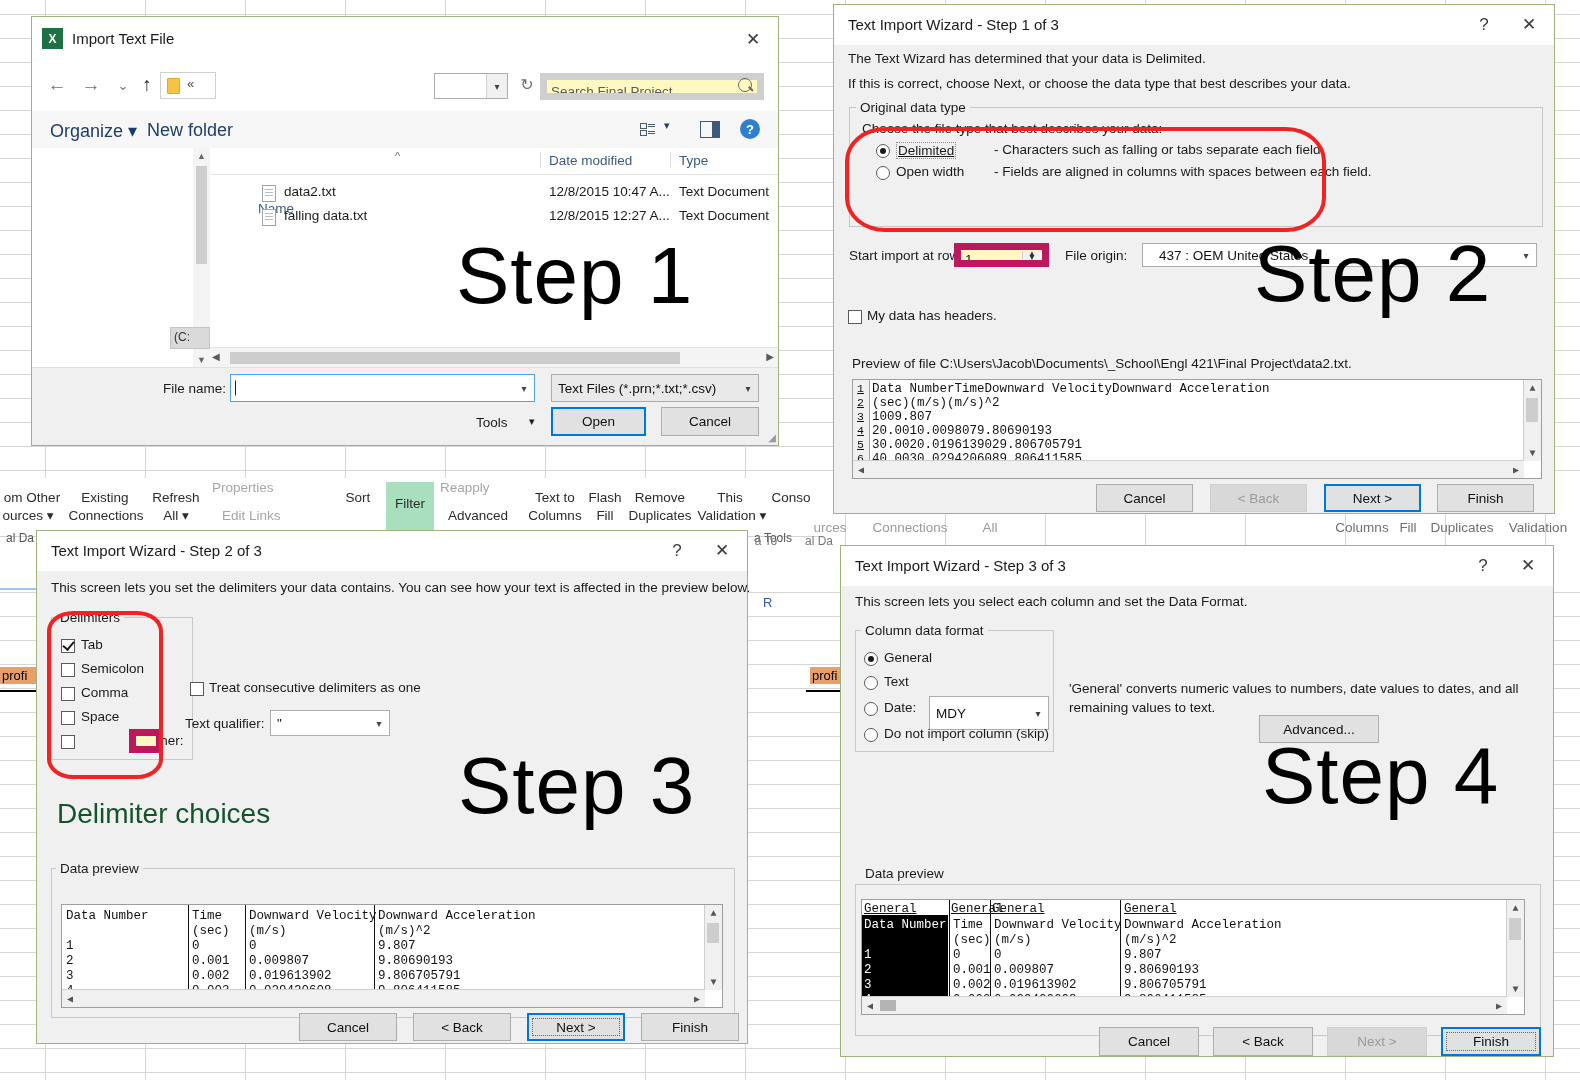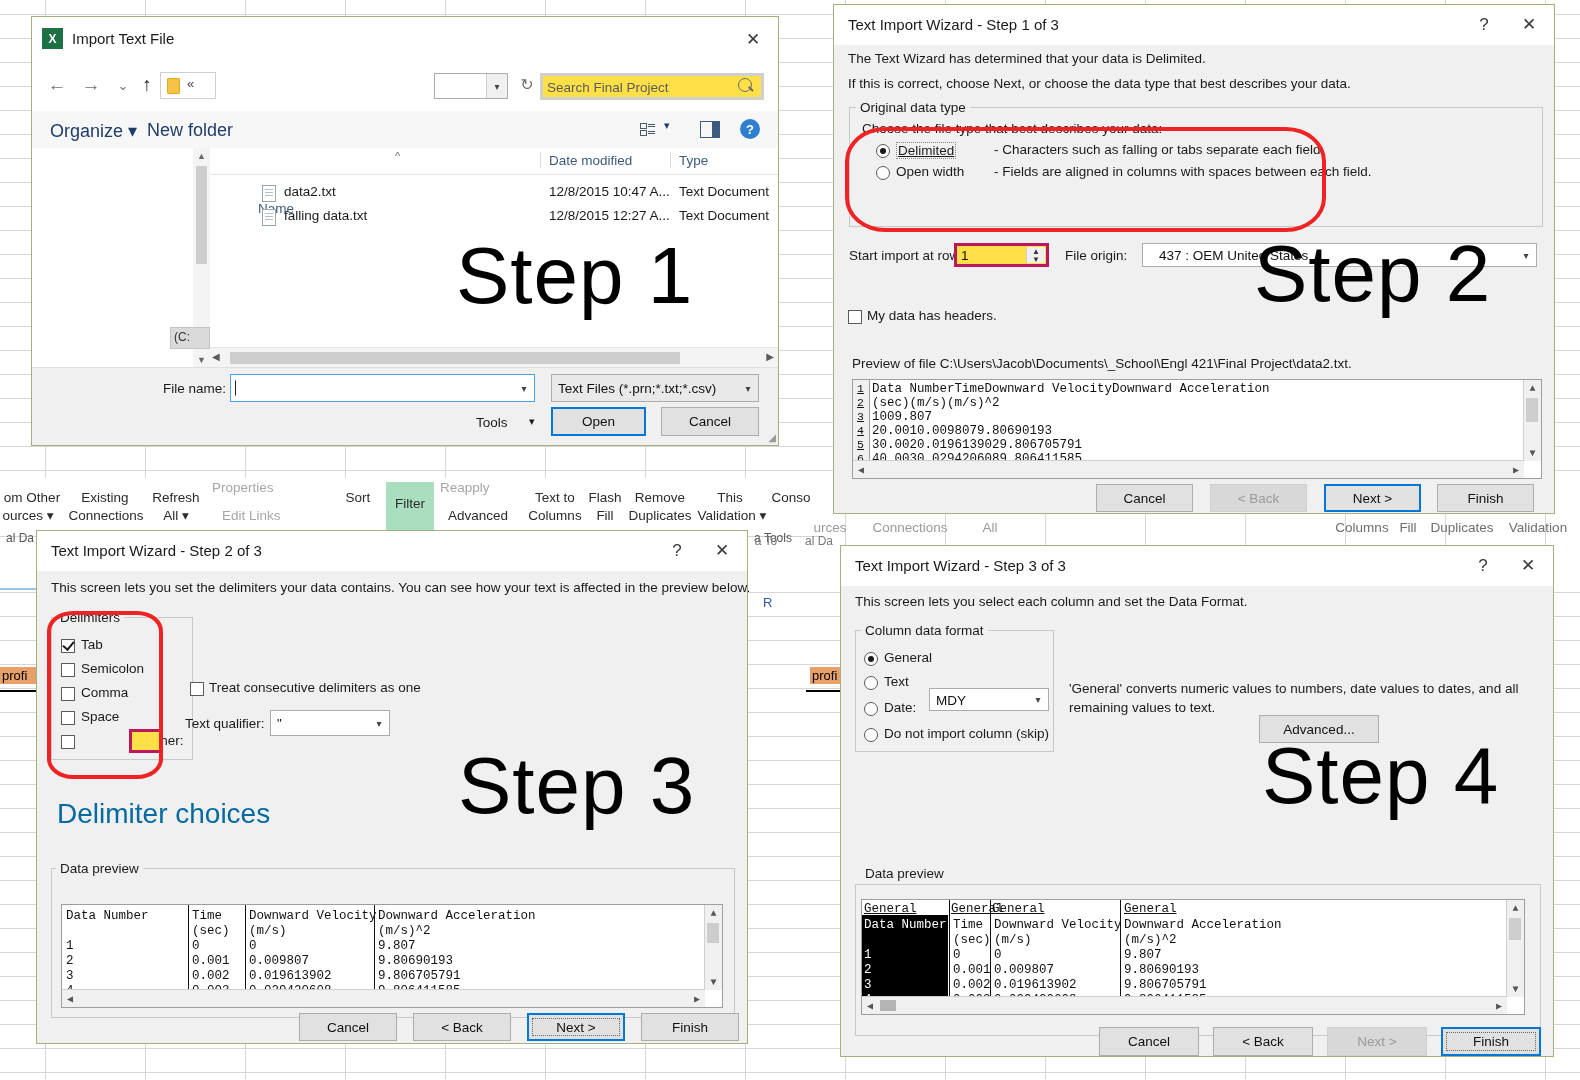--- a/index.html
+++ b/index.html
@@ -34,21 +34,21 @@
 
   
   .grp{position:absolute;border:1px solid #c8c8c8;}
   .grp-lab{position:absolute;background:#f0f0f0;font-size:13.5px;color:#1a1a1a;padding:0 4px;white-space:nowrap;}
 
   
   .radio{position:absolute;width:14px;height:14px;border:1px solid #5a5a5a;border-radius:50%;background:#fff;box-sizing:border-box;}
   .radio.on::after{content:"";position:absolute;left:3px;top:3px;width:6px;height:6px;border-radius:50%;background:#1a1a1a;}
   .chk{position:absolute;width:14px;height:14px;border:1px solid #5a5a5a;background:#fff;box-sizing:border-box;}
   .chk.on::after{content:"";position:absolute;left:3px;top:-1px;width:5px;height:9px;border:solid #1a1a1a;border-width:0 2px 2px 0;transform:rotate(40deg);}
-  .txtbox{position:absolute;background:#fde047;border:3px solid #be185d;box-sizing:border-box;font-size:13.5px;color:#111;padding:2px 4px;overflow:hidden;white-space:nowrap;}
+  .txtbox{position:absolute;background:#fef9c3;border:7px solid #be185d;box-sizing:border-box;font-size:13.5px;color:#111;padding:2px 4px;overflow:hidden;white-space:nowrap;}
   .combo{position:absolute;background:#fff;border:1px solid #acacac;box-sizing:border-box;font-size:13.5px;color:#111;}
   .combo .cv{position:absolute;left:6px;top:50%;transform:translateY(-50%);white-space:nowrap;}
   .combo .arw{position:absolute;right:0;top:0;bottom:0;width:20px;display:flex;align-items:center;justify-content:center;font-size:10px;color:#444;}
   .combo.flat .arw{background:#f0f0f0;border-left:1px solid #d0d0d0;}
   .spin{position:absolute;right:1px;top:1px;bottom:1px;width:18px;background:#f0f0f0;border-left:1px solid #cfcfcf;}
   .spin .up,.spin .dn{position:absolute;left:0;right:0;height:50%;display:flex;align-items:center;justify-content:center;font-size:8px;color:#333;}
   .spin .up{top:0;}.spin .dn{bottom:0;}
 
   .btn{position:absolute;background:#e1e1e1;border:1px solid #adadad;box-sizing:border-box;
        font-size:13.5px;color:#111;display:flex;align-items:center;justify-content:center;cursor:default;}
@@ -73,21 +73,21 @@
   .gtable{position:absolute;left:0;top:0;right:17px;bottom:17px;overflow:hidden;
           font-family:"Liberation Mono", monospace;font-size:12.5px;color:#111;}
   .gcolsep{position:absolute;top:0;bottom:0;width:1px;background:#111;}
   .gcell{position:absolute;white-space:pre;}
   .ghdr{position:absolute;white-space:pre;text-decoration:underline;}
   .gselcol{position:absolute;background:#000;}
 
   
   .stepword{position:absolute;font-family:"Liberation Sans",sans-serif;font-weight:400;color:#000;
             letter-spacing:1px;white-space:nowrap;}
-  .redtext{position:absolute;color:#0369a1;font-size:28px;white-space:nowrap;}
+  .redtext{position:absolute;color:#14532d;font-size:28px;white-space:nowrap;}
   .redring{position:absolute;border:4px solid #ef2323;border-radius:40px/34px;box-sizing:border-box;pointer-events:none;}
   .fx-nav{position:absolute;left:0;right:0;height:48px;background:#fff;}
   .navbtn{position:absolute;top:10px;width:30px;height:28px;display:flex;align-items:center;justify-content:center;font-size:19px;color:#6f6f6f;}
   .crumbbox{position:absolute;top:12px;height:25px;border:1px solid #cfcfcf;background:#fff;box-sizing:border-box;}
   .cmdbar{position:absolute;left:0;right:0;height:37px;background:#f7f7f7;border-bottom:1px solid #e3e3e3;}
   .cmd{position:absolute;top:9px;font-size:18px;color:#1f3d6b;white-space:nowrap;}
   .colhdr{position:absolute;font-size:13.5px;color:#3b5a7e;white-space:nowrap;}
   .filerow{position:absolute;font-size:13.5px;color:#1a1a1a;white-space:nowrap;}
   .docicon{position:absolute;width:12px;height:15px;background:#fff;border:1px solid #9aa5ad;}
   .docicon::after{content:"";position:absolute;left:2px;top:3px;width:8px;height:1px;
@@ -491,21 +491,21 @@
 
     <div class="grp" style="left:14px;top:44px;width:197px;height:120px;"></div>
     <div class="grp-lab" style="left:20px;top:37px;">Column data format</div>
 
     <div class="radio on" style="left:23px;top:66px;"></div>
     <div class="lbl" style="left:43px;top:64px;">General</div>
     <div class="radio" style="left:23px;top:90px;"></div>
     <div class="lbl" style="left:43px;top:88px;">Text</div>
     <div class="radio" style="left:23px;top:116px;"></div>
     <div class="lbl" style="left:43px;top:114px;">Date:</div>
-    <div class="combo" style="left:88px;top:102px;width:120px;height:23px;">
+    <div class="combo" style="left:88px;top:110px;width:120px;height:34px;">
       <div class="cv">MDY</div>
       <div class="arw">▾</div>
     </div>
     <div class="radio" style="left:23px;top:142px;"></div>
     <div class="lbl" style="left:43px;top:140px;">Do not import column (skip)</div>
 
     <div class="lbl" style="left:228px;top:93px;white-space:normal;width:450px;line-height:19px;">'General' converts numeric values to numbers, date values to dates, and all remaining values to text.</div>
 
     <div class="btn" style="left:418px;top:129px;width:120px;height:28px;">Advanced...</div>
 

